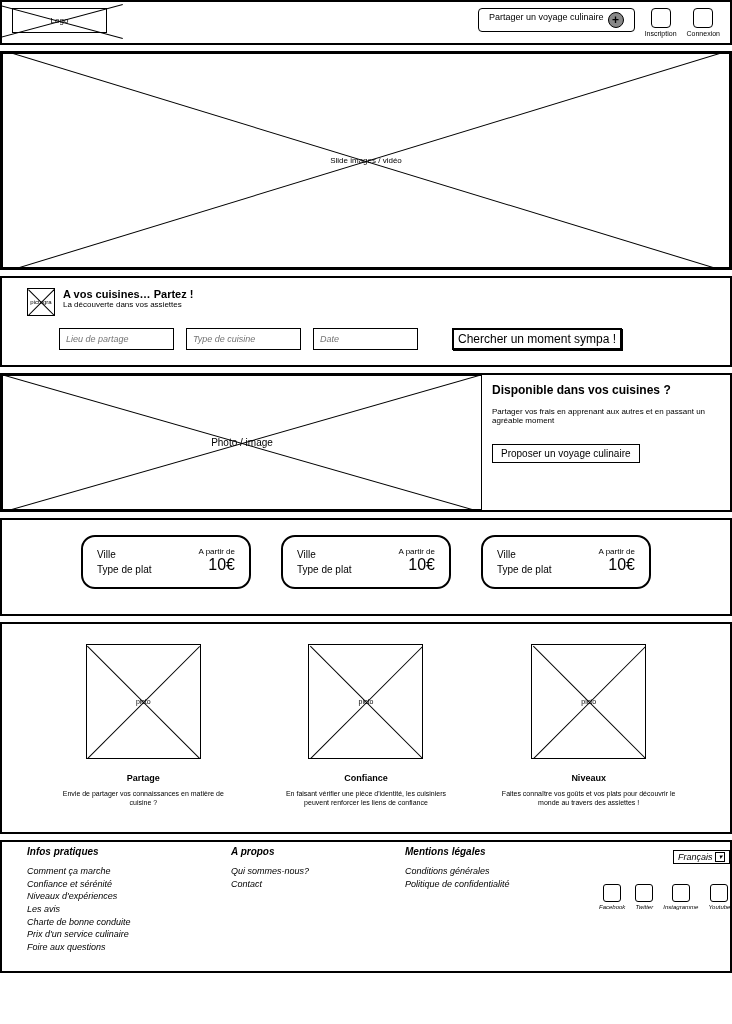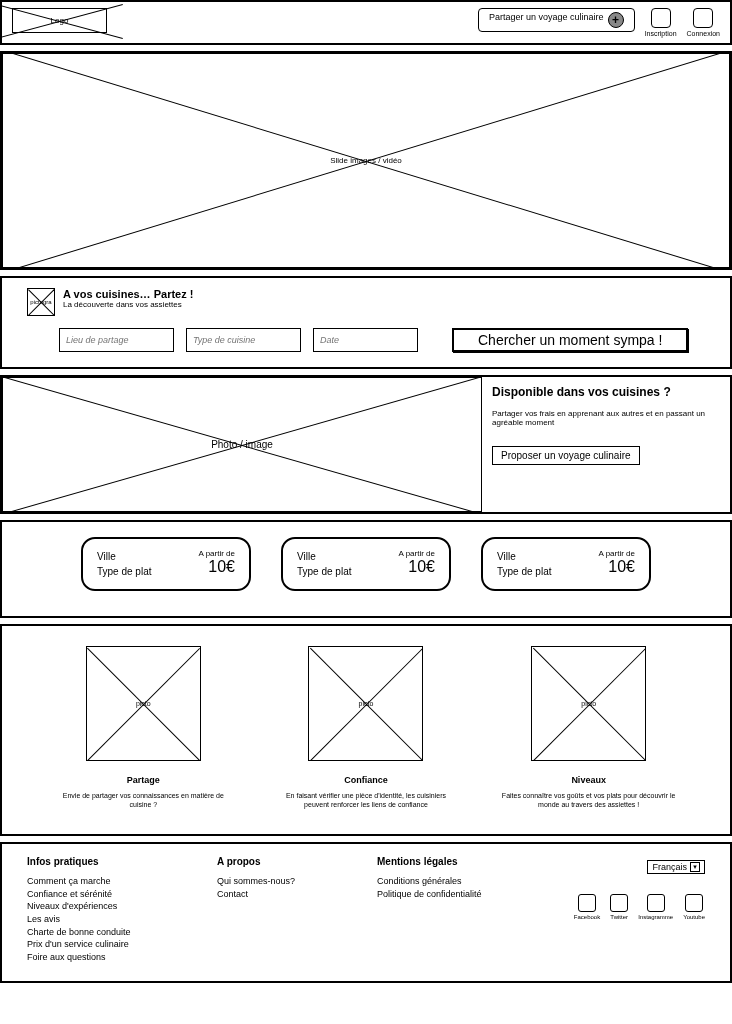--- a/index.html
+++ b/index.html
@@ -24,21 +24,21 @@
 .search-top { display:flex; gap:8px; align-items:flex-start; }
 .picto-small { width:28px; height:28px; border:1.5px solid #000; position:relative; font-size:6px; display:flex; align-items:center; justify-content:center; overflow:hidden; }
 .picto-small::before,.picto-small::after { content:''; position:absolute; width:141%; height:1px; background:#000; top:50%; left:-20%; }
 .picto-small::before { transform:rotate(45deg); }
 .picto-small::after { transform:rotate(-45deg); }
 .search-titles h2 { font-size:11px; font-weight:bold; }
 .search-titles p { font-size:8px; }
 .search-row { display:flex; gap:12px; margin-top:12px; margin-left:32px; }
 .search-field { border:1.5px solid #000; padding:2px 6px; font-size:9px; font-style:italic; width:115px; background:#fff; }
 .search-field.date { width:105px; }
-.search-btn { border:2px solid #000; padding:2px 24px; font-size:14px; margin-left:22px; background:#fff; font-family:inherit; box-shadow:1px 1px 0 #000; }
+.search-btn { border:2px solid #000; padding:2px 4px; font-size:12px; margin-left:22px; background:#fff; font-family:inherit; box-shadow:1px 1px 0 #000; }
 .promo { display:flex; gap:10px; padding:0; }
 .promo-img { flex:0 0 480px; height:135px; border:1.5px solid #000; position:relative; display:flex; align-items:center; justify-content:center; font-size:10px; overflow:hidden; }
 .promo-img::before,.promo-img::after { content:''; position:absolute; width:110%; left:-5%; top:50%; border-top:1px solid #000; }
 .promo-img::before { transform:rotate(16deg); }
 .promo-img::after { transform:rotate(-16deg); }
 .promo-txt { flex:1; padding:8px 22px 0 0; }
 .promo-txt h3 { font-size:12px; font-weight:bold; margin-bottom:10px; }
 .promo-txt p { font-size:8px; margin-bottom:18px; }
 .promo-btn { border:1.5px solid #000; padding:3px 8px; font-size:10px; background:#fff; font-family:inherit; }
 .offers { padding:15px 40px 25px; }
@@ -51,21 +51,21 @@
 .card-right .price { font-size:16px; font-weight:normal; }
 .values { padding:20px 40px 25px; }
 .values-row { display:flex; justify-content:space-around; gap:20px; }
 .value-item { text-align:center; width:180px; }
 .value-picto { width:115px; height:115px; border:1.5px solid #000; margin:0 auto 14px; position:relative; display:flex; align-items:center; justify-content:center; font-size:7px; overflow:hidden; }
 .value-picto::before,.value-picto::after { content:''; position:absolute; width:141%; height:1px; background:#000; top:50%; left:-20%; }
 .value-picto::before { transform:rotate(45deg); }
 .value-picto::after { transform:rotate(-45deg); }
 .value-item h4 { font-size:9px; margin-bottom:6px; }
 .value-item p { font-size:7px; line-height:1.3; }
-.footer { padding:12px 25px 18px; display:flex; gap:30px; }
+.footer { padding:4px 25px 18px; display:flex; gap:44px;font-style:italic; }
 .fcol h5 { font-size:10px; margin-bottom:8px; }
 .fcol a { display:block; font-size:9px; text-decoration:none; color:#000; line-height:1.4; }
 .fcol { flex:0 0 auto; }
 .fcol.c1 { width:160px; }
 .fcol.c2 { width:130px; }
 .fcol.c3 { width:150px; }
 .fcol.c4 { margin-left:auto; text-align:right; }
 .lang-sel { border:1.5px solid #000; padding:1px 4px; font-size:9px; display:inline-flex; align-items:center; gap:3px; margin-bottom:20px; }
 .lang-sel .arrow { border:1px solid #000; width:10px; height:10px; font-size:7px; display:flex; align-items:center; justify-content:center; }
 .socials { display:flex; gap:10px; justify-content:flex-end; }

